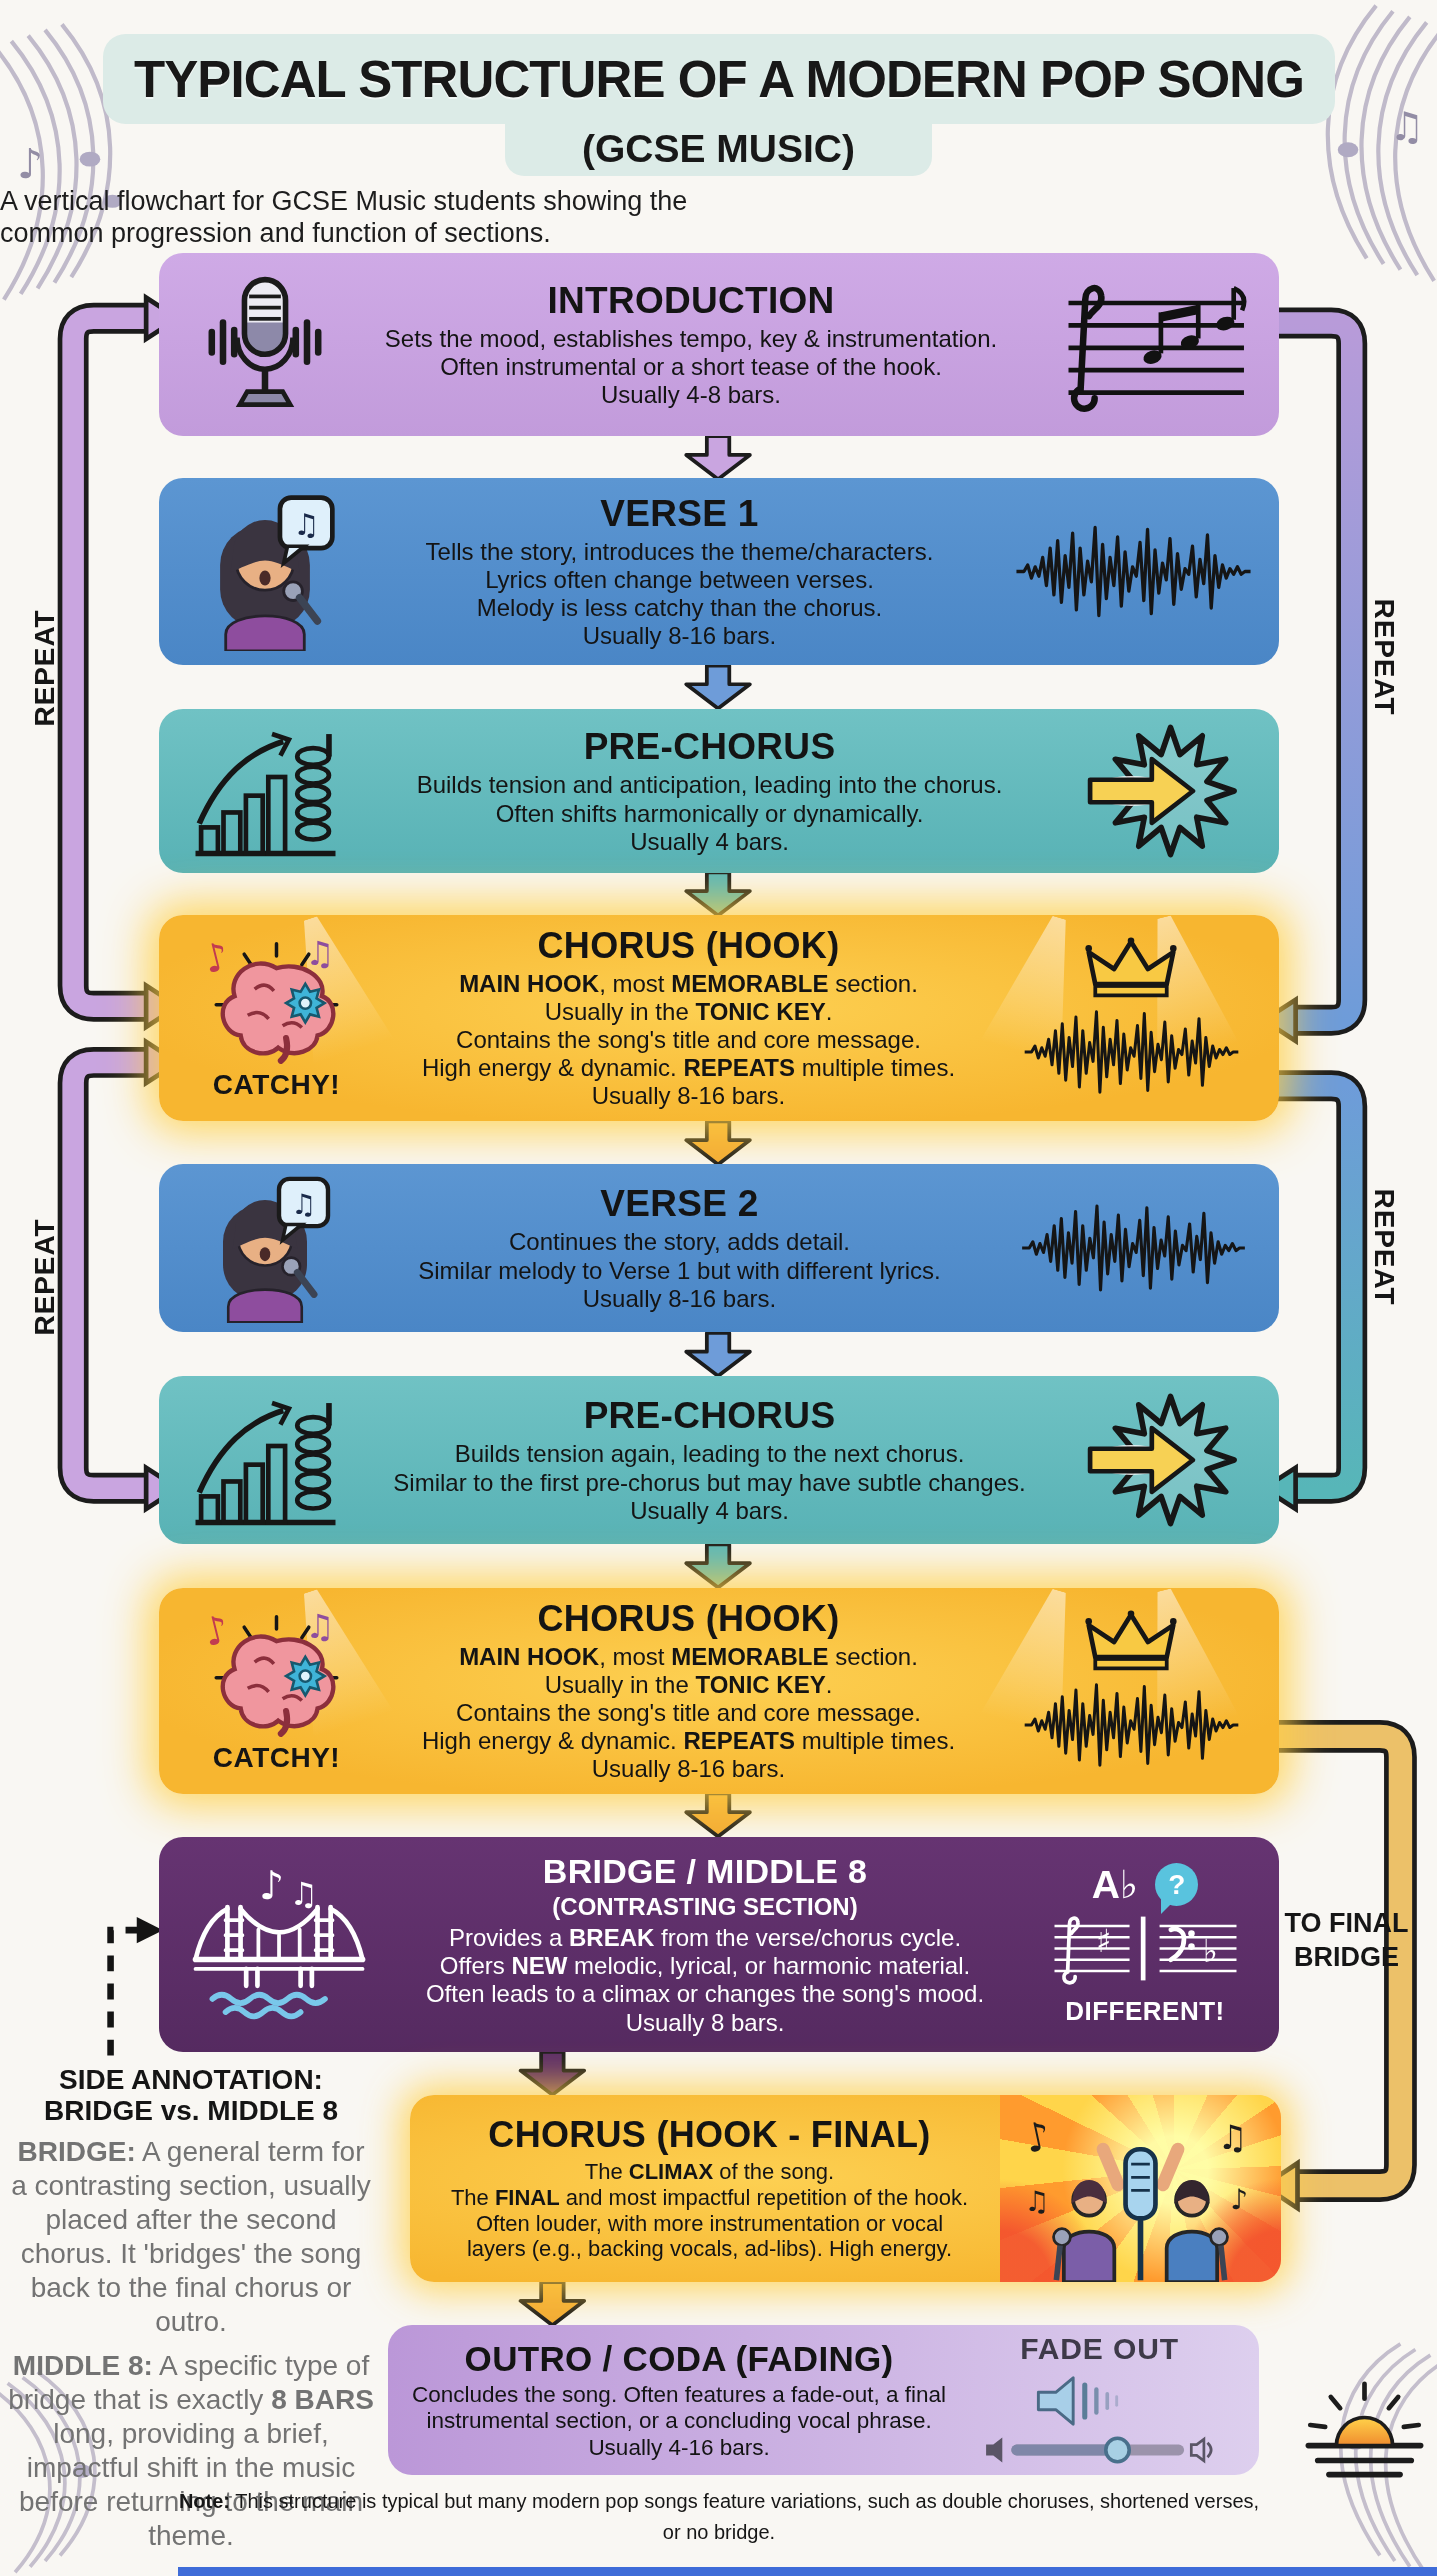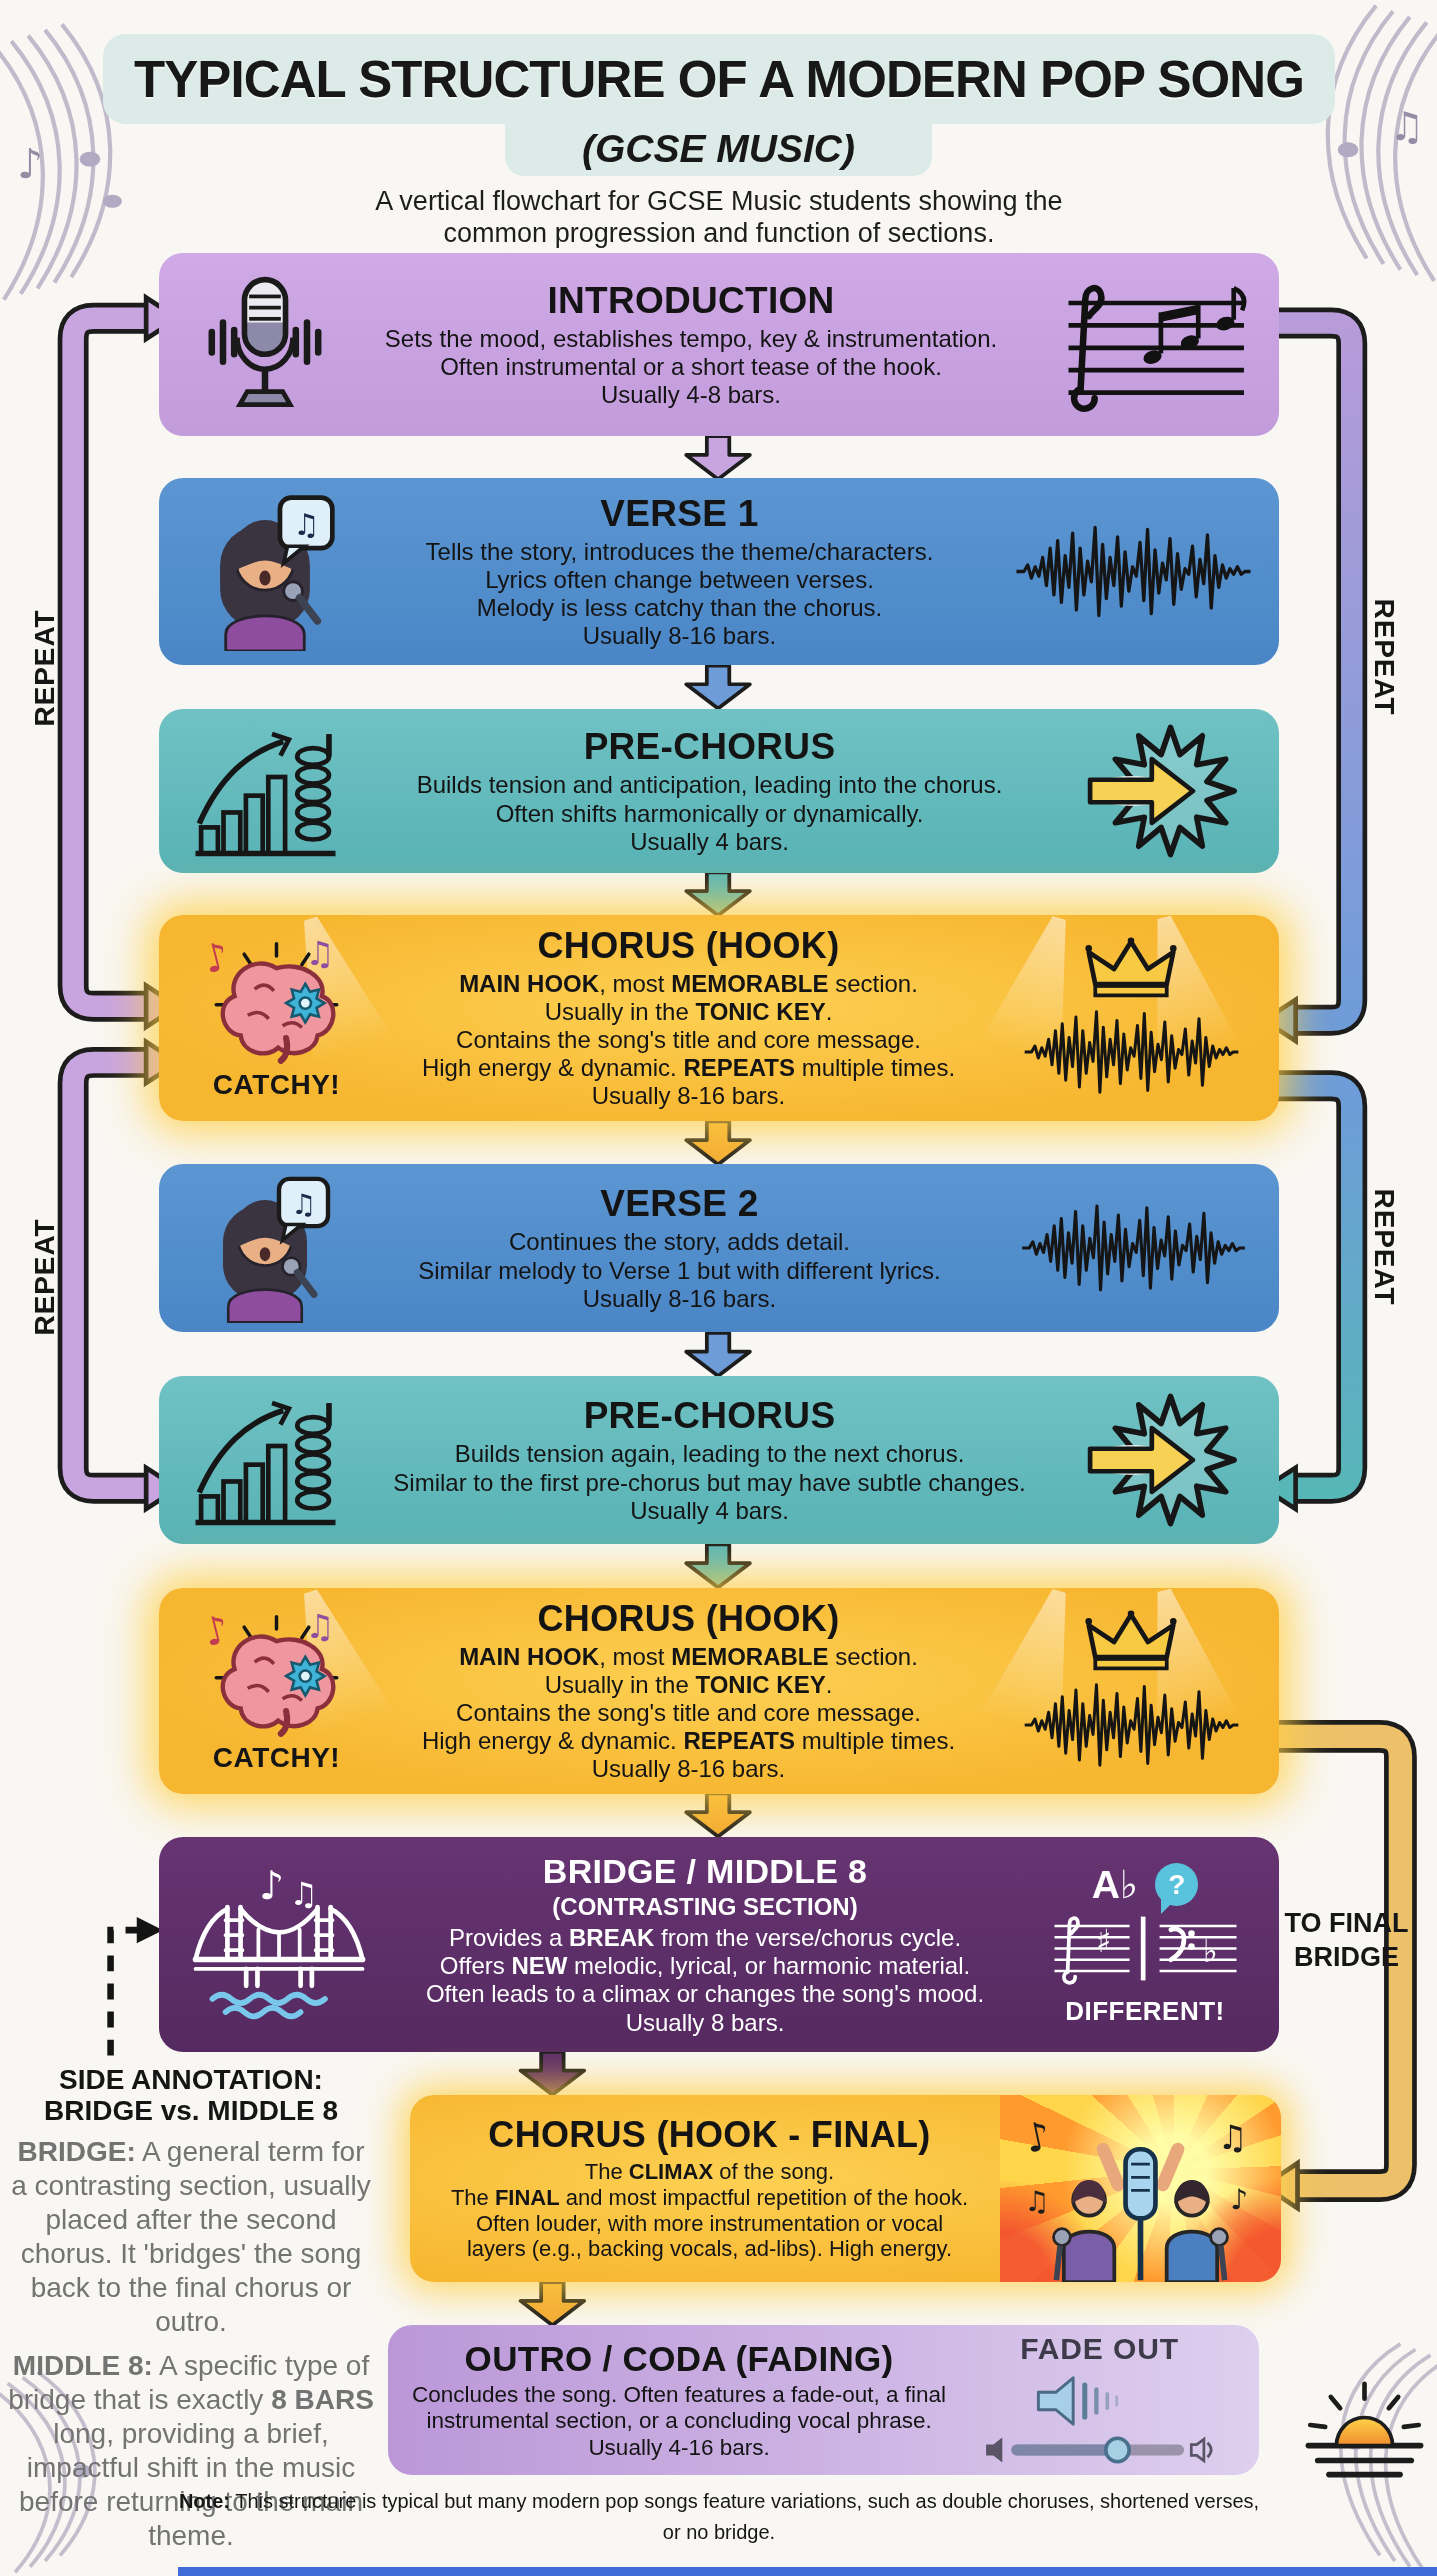--- a/index.html
+++ b/index.html
@@ -17,22 +17,22 @@
   }
   .banner h1{
     margin:0;font-size:51px;font-weight:bold;letter-spacing:-0.9px;color:#181818;
     text-shadow:0 1.9px 0 rgba(255,255,255,.6);
   }
   .banner-tab{
     position:absolute;left:505px;top:122px;width:427px;height:54px;
     background:#dcebe7;border-radius:0 0 19px 19px;z-index:2;
     display:flex;align-items:center;justify-content:center;
   }
-  .banner-tab h2{margin:0;font-size:39px;font-weight:bold;color:#181818;font-style:italic;}
-  .desc{position:absolute;left:0;top:185px;width:1438px;text-align:center;z-index:2;
+  .banner-tab h2{margin:0;font-size:39px;font-weight:bold;color:#181818;}
+  .desc{position:absolute;left:0;top:185px;width:1438px;z-index:2;
     font-size:27px;line-height:32px;color:#1d1d1d;}
   
   .box{
     position:absolute;left:159px;width:1120px;border-radius:24px;z-index:2;
     display:flex;align-items:center;box-sizing:border-box;padding:7.5px 24px;gap:18px;
   }
   .col-icon{flex-shrink:0;display:flex;flex-direction:column;align-items:center;justify-content:center;gap:1.9px;}
   .col-text{flex:1;text-align:center;}
   .sec-title{font-weight:bold;font-size:37px;letter-spacing:0.3px;line-height:1.12;margin-bottom:3.7px;}
   .sec-sub{font-weight:bold;font-size:24px;line-height:1.1;margin-bottom:3.7px;}

